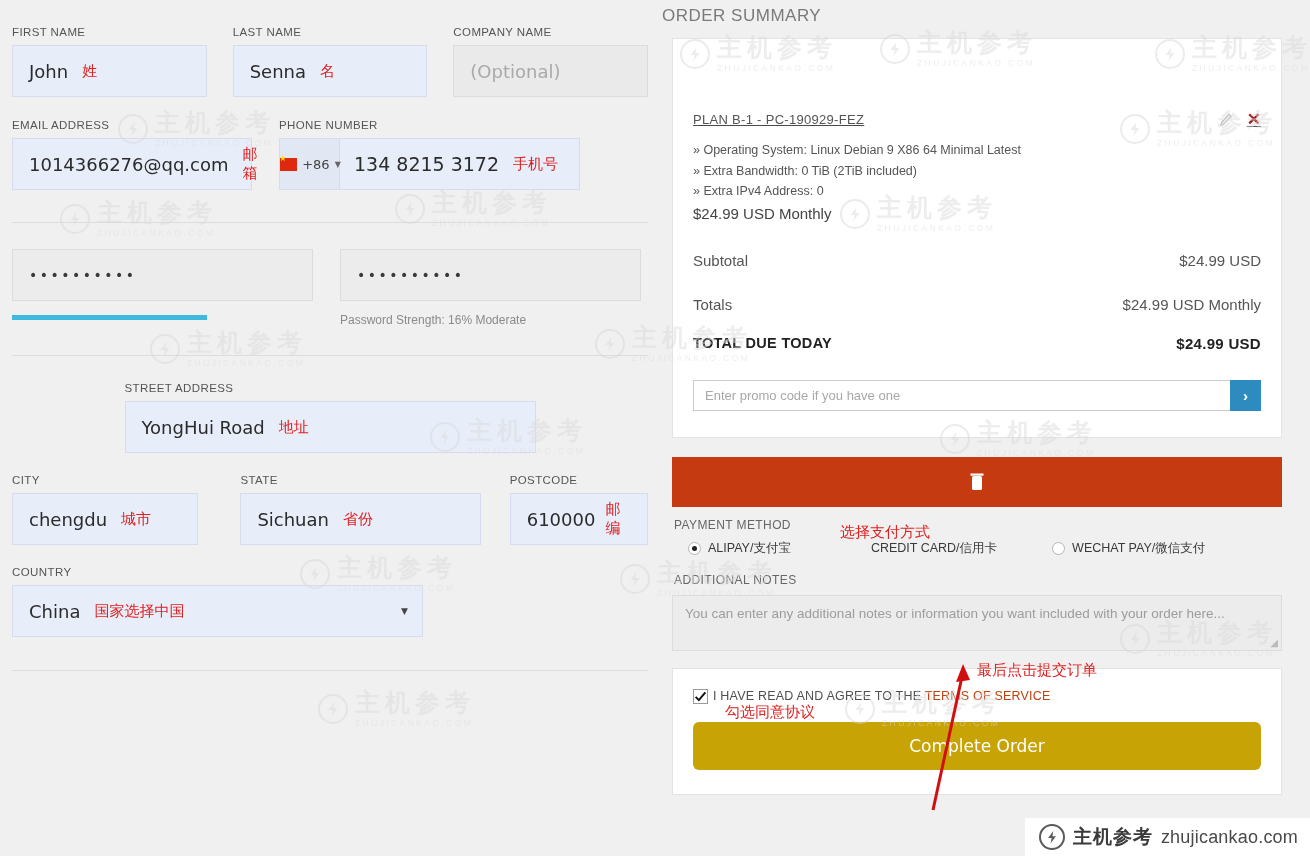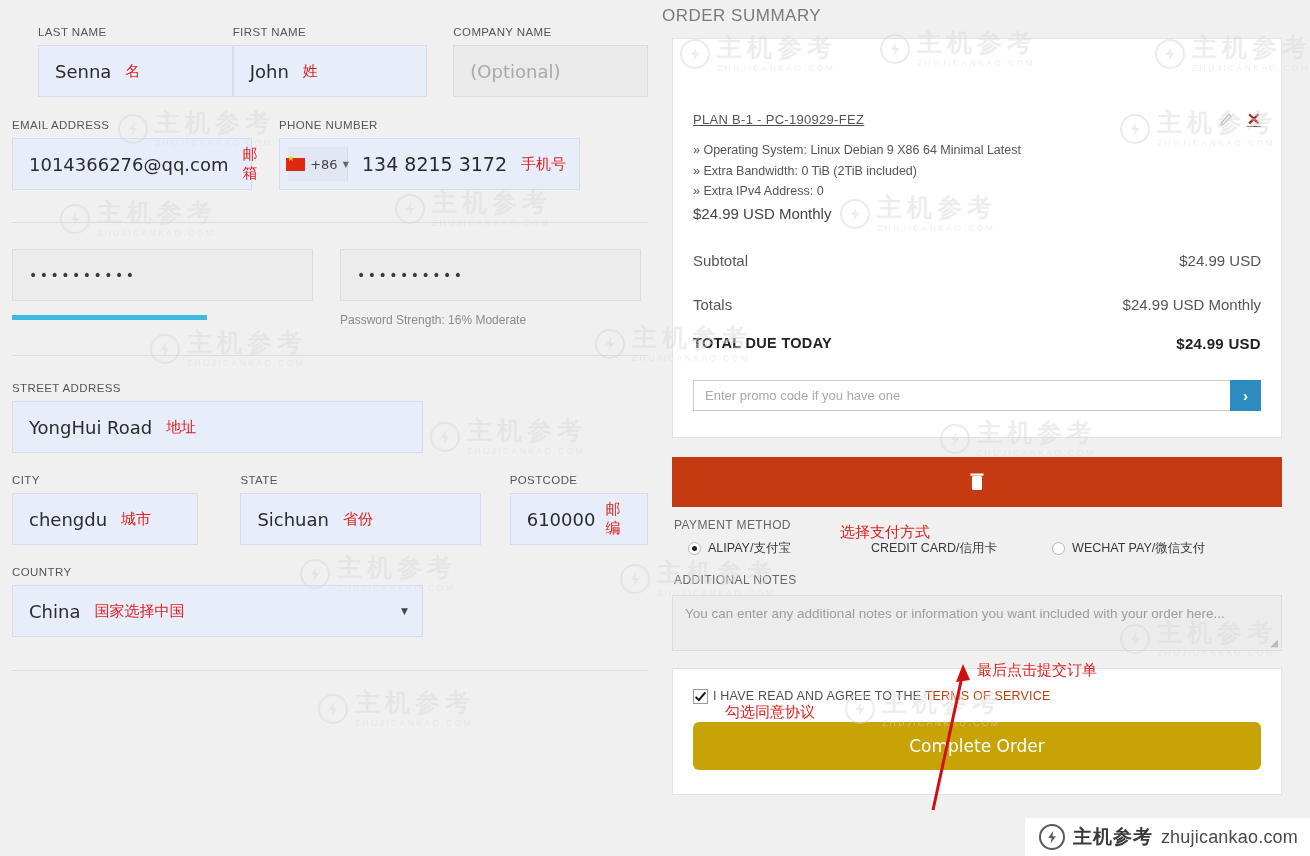--- a/index.html
+++ b/index.html
@@ -75,21 +75,21 @@
             font-family:"DejaVu Sans", sans-serif; }
   .dots{ letter-spacing:2.5px; font-size:14px; color:#3a3a3a; }
 
   .divider{ height:1px; background:#dcdcdc; margin:26px 0 26px 0; }
 
   .pwdbar-wrap{ margin-top:14px; height:5px; background:transparent; }
   .pwdbar{ height:5px; width:196px; background:#3fb9dd; }
   .pwdmeta{ font-size:12px; color:#8a8a8a; margin-top:12px;
             font-family:"Liberation Sans", sans-serif;}
 
-  .phone-inp{ padding:8px; overflow:hidden;text-align:right; }
+  .phone-inp{ padding:0; overflow:hidden;text-align:right; }
   .flagbox{
     width:60px; height:100%; background:#e2e7f4;
     display:flex; align-items:center; justify-content:center; gap:5px;
     border-right:1px solid #d6dced; flex:none;
   }
   .flag{
     width:19px;height:13px;background:#de2910;position:relative;flex:none;
   }
   .flag::before{
     content:"★"; position:absolute; left:1px; top:-3px;
@@ -217,32 +217,32 @@
   .badge-en{ font-size:18px; color:#4a4a4a; letter-spacing:.2px; }
 
   .arrow-svg{ position:absolute; z-index:9; pointer-events:none; }
 </style>
 </head>
 <body>
 
 <div class="left-col">
 
   <div class="row" style="margin-top:26px;">
+    <div class="fld" style="width:195px;">
+      <span class="lbl">FIRST NAME</span>
+      <div class="inp">
+        <span>John</span>
+        <span class="cn">姓</span>
+      </div>
+    </div>
     <div class="fld" style="width:195px;margin-left:26px;">
       <span class="lbl">LAST NAME</span>
       <div class="inp">
         <span>Senna</span>
         <span class="cn">名</span>
-      </div>
-    </div>
-    <div class="fld" style="width:195px;">
-      <span class="lbl">FIRST NAME</span>
-      <div class="inp">
-        <span>John</span>
-        <span class="cn">姓</span>
       </div>
     </div>
     <div class="fld" style="width:195px;margin-left:26px;">
       <span class="lbl">COMPANY NAME</span>
       <div class="inp empty">
         <span class="ph">(Optional)</span>
       </div>
     </div>
   </div>
 
@@ -282,21 +282,21 @@
     <div class="fld" style="width:301px;margin-left:27px;">
       <div class="inp pwd">
         <span class="dots">••••••••••</span>
       </div>
       <div class="pwdmeta">Password Strength: 16% Moderate</div>
     </div>
   </div>
 
   <div class="divider" style="margin-top:28px;"></div>
 
-  <div class="row" style="margin-top:8px;">
+  <div class="row" style="margin-top:8px;justify-content:center;">
     <div class="fld" style="width:411px;">
       <span class="lbl">STREET ADDRESS</span>
       <div class="inp">
         <span>YongHui Road</span>
         <span class="cn">地址</span>
       </div>
     </div>
   </div>
 
   <div class="row" style="margin-top:21px;">

